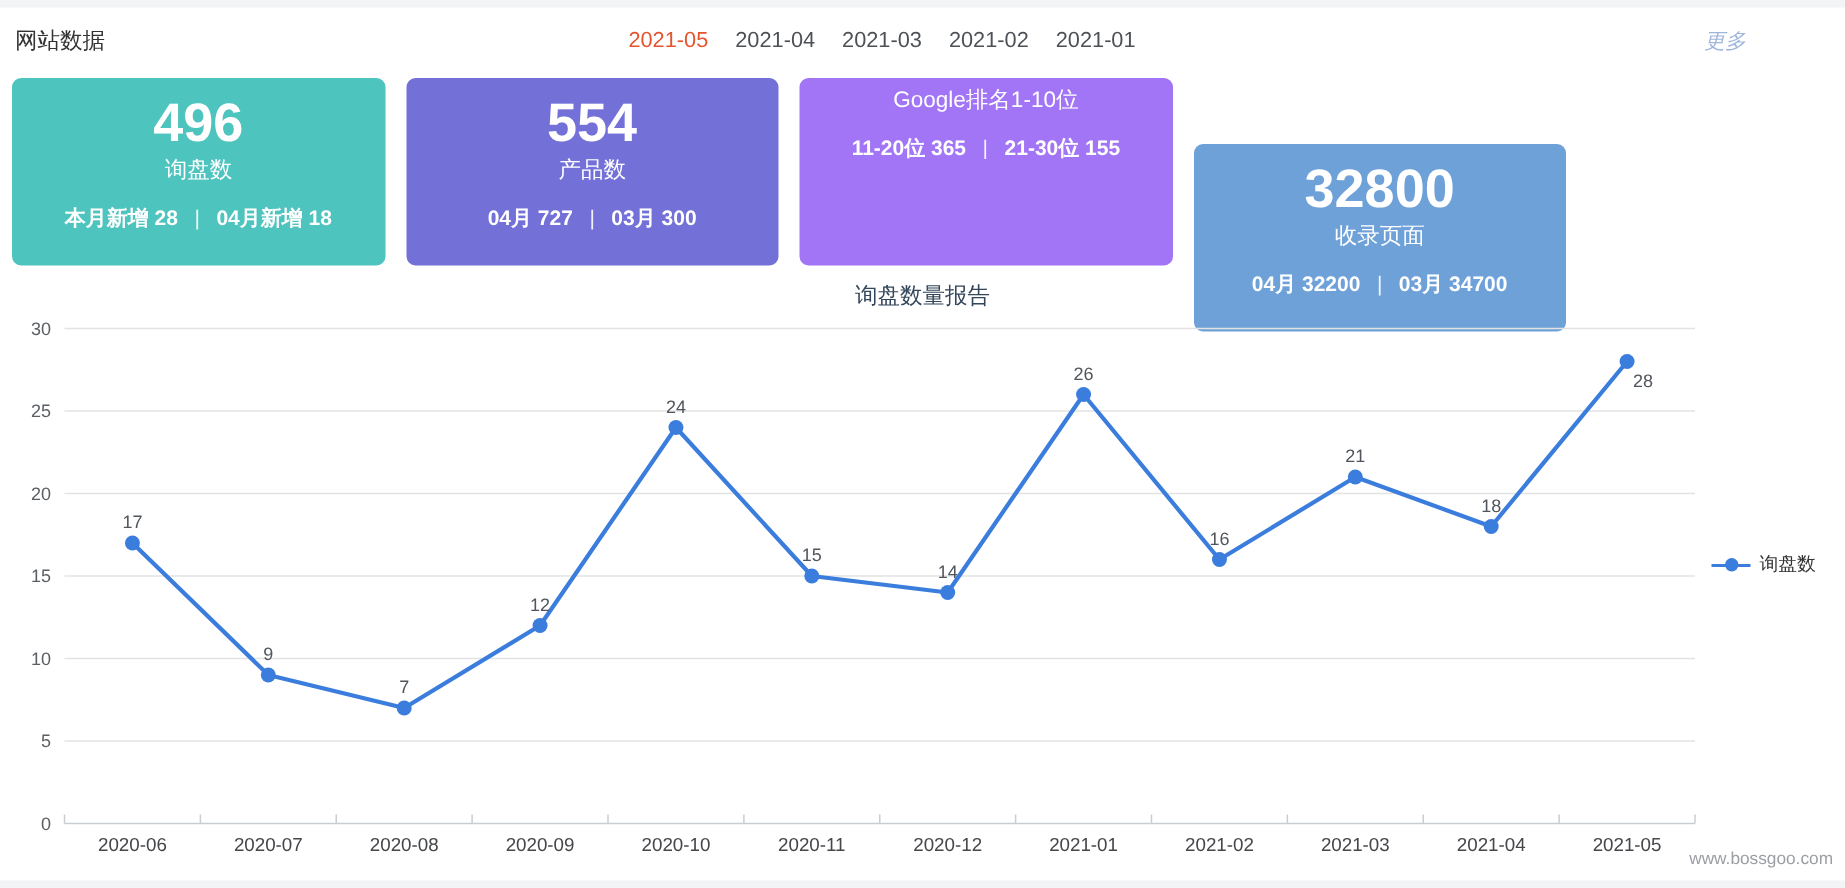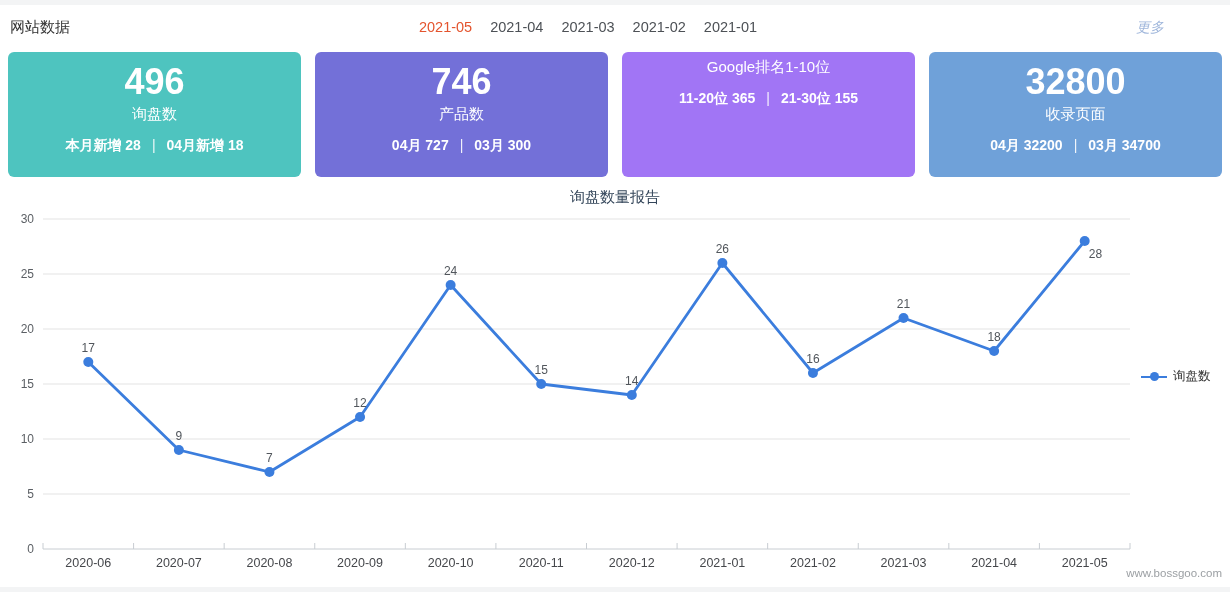--- a/index.html
+++ b/index.html
@@ -14,21 +14,21 @@
 
   
   .header{position:absolute;top:5px;left:0;width:1176px;height:46px;}
   .page-title{position:absolute;left:10px;top:13px;font-size:15px;color:#333;}
   .tab-bar{position:absolute;left:0;right:0;top:14px;display:flex;justify-content:center;gap:18px;}
   .tab{font-size:14.5px;color:#4d5156;cursor:pointer;white-space:nowrap;}
   .tab.active{color:#e4542e;}
   .more-link{position:absolute;right:12px;top:14px;font-size:14px;color:#9fb6db;cursor:pointer;font-style:italic;}
 
   
-  .cards-row{position:absolute;top:52px;left:8px;width:1214px;display:flex;gap:14px;}
+  .cards-row{position:absolute;top:52px;left:8px;width:1036px;display:flex;gap:14px;}
   .stat-card{flex:1;height:125px;border-radius:6px;color:#fff;text-align:center;overflow:hidden;}
   .card-value{margin-top:13px;font-size:36px;font-weight:bold;line-height:34px;}
   .card-label{margin-top:6px;font-size:15px;line-height:17px;}
   .card-sub{margin-top:15px;font-size:14px;font-weight:bold;}
   .card-sub .divider{margin:0 11px;font-weight:normal;opacity:.9;}
 
   
   .chart-title{position:absolute;top:188px;left:0;width:1230px;text-align:center;
     font-size:15px;color:#34465a;}
   #chart-svg{position:absolute;top:210px;left:0;}
@@ -59,33 +59,33 @@
 
 <div class="cards-row">
   <div class="stat-card" style="background-color: rgb(78, 196, 191);">
     <div class="card-value">496</div>
     <div class="card-label">询盘数</div>
     <div class="card-sub">
       <span>本月新增 28</span><span class="divider">|</span><span>04月新增 18</span>
     </div>
   </div>
   <div class="stat-card" style="background-color: rgb(115, 112, 216);">
-    <div class="card-value">746</div>
+    <div class="card-value">554</div>
     <div class="card-label">产品数</div>
     <div class="card-sub">
       <span>04月 727</span><span class="divider">|</span><span>03月 300</span>
     </div>
   </div>
   <div class="stat-card" style="background-color: rgb(161, 117, 245);">
     <div class="card-label">Google排名1-10位</div>
     <div class="card-sub">
       <span>11-20位 365</span><span class="divider">|</span><span>21-30位 155</span>
     </div>
   </div>
-  <div class="stat-card" style="background-color: rgb(111, 161, 217);">
+  <div class="stat-card" style="background-color: rgb(111, 161, 217); margin-top: 44px;">
     <div class="card-value">32800</div>
     <div class="card-label">收录页面</div>
     <div class="card-sub">
       <span>04月 32200</span><span class="divider">|</span><span>03月 34700</span>
     </div>
   </div>
 </div>
 
 <div class="chart-title">询盘数量报告</div>
 

